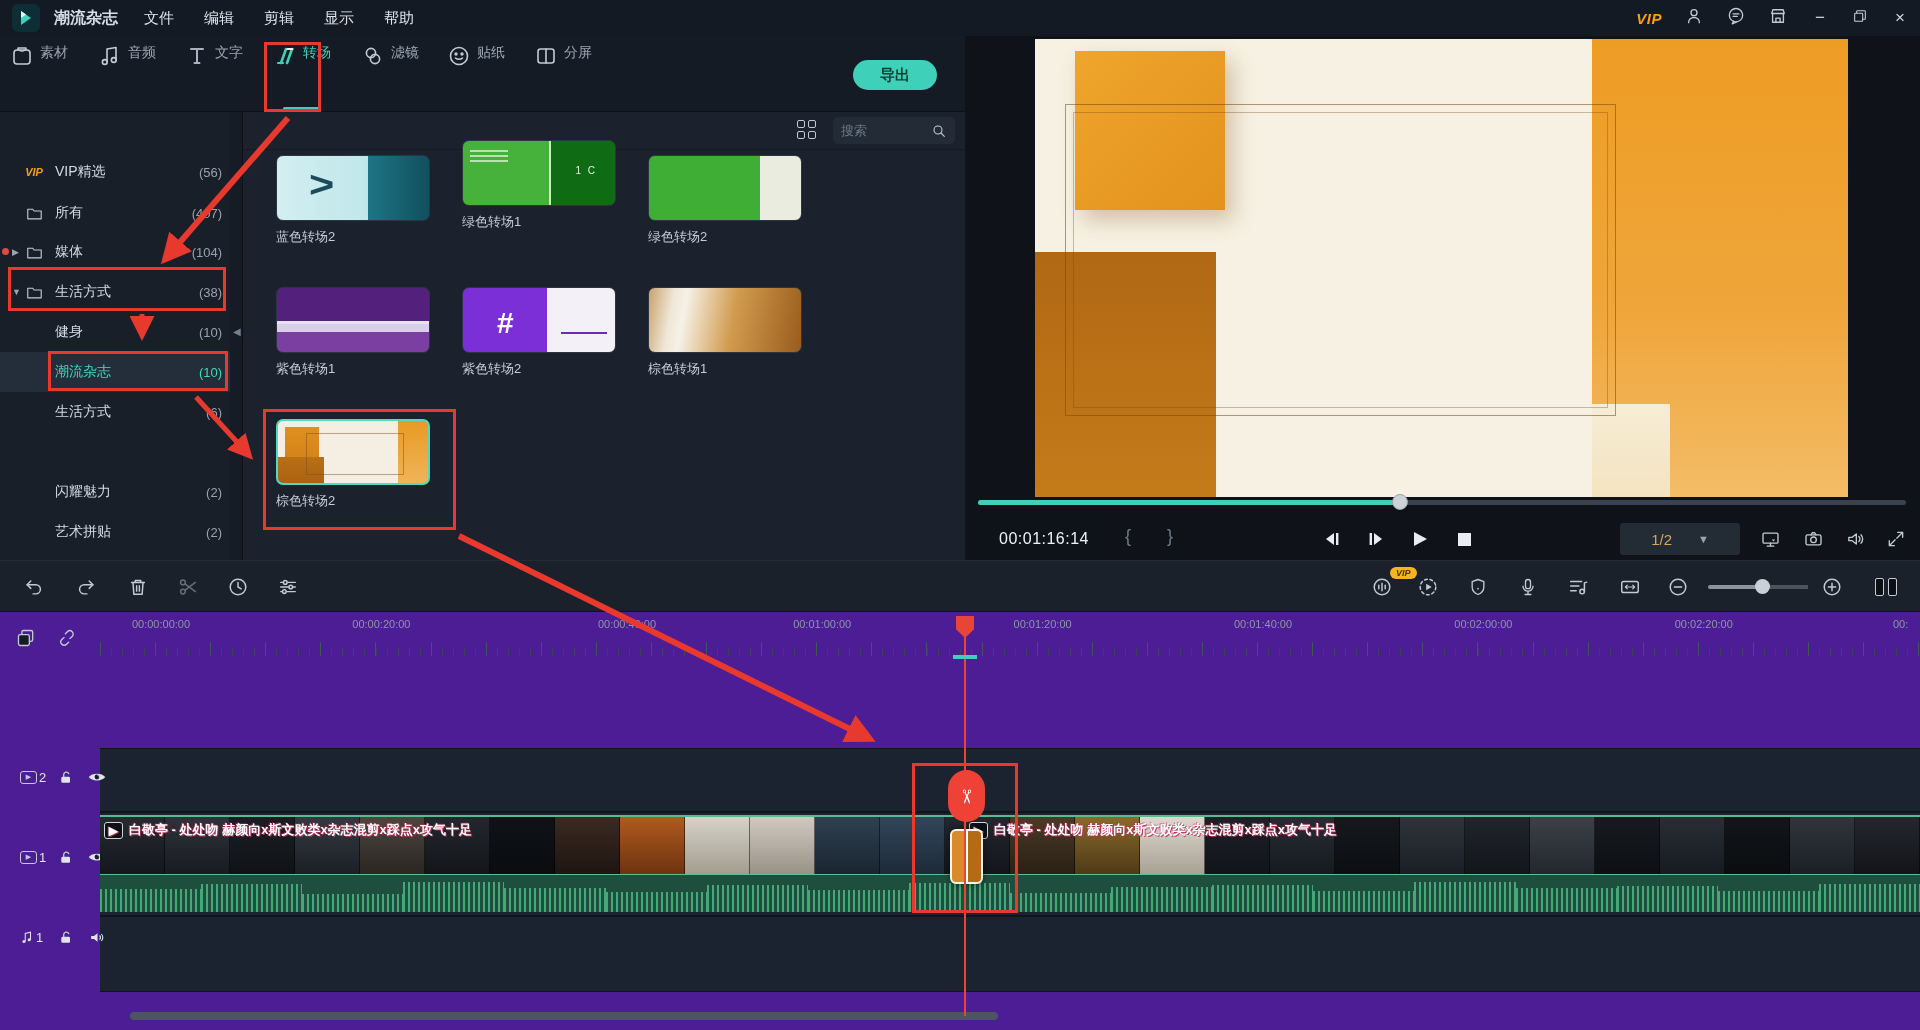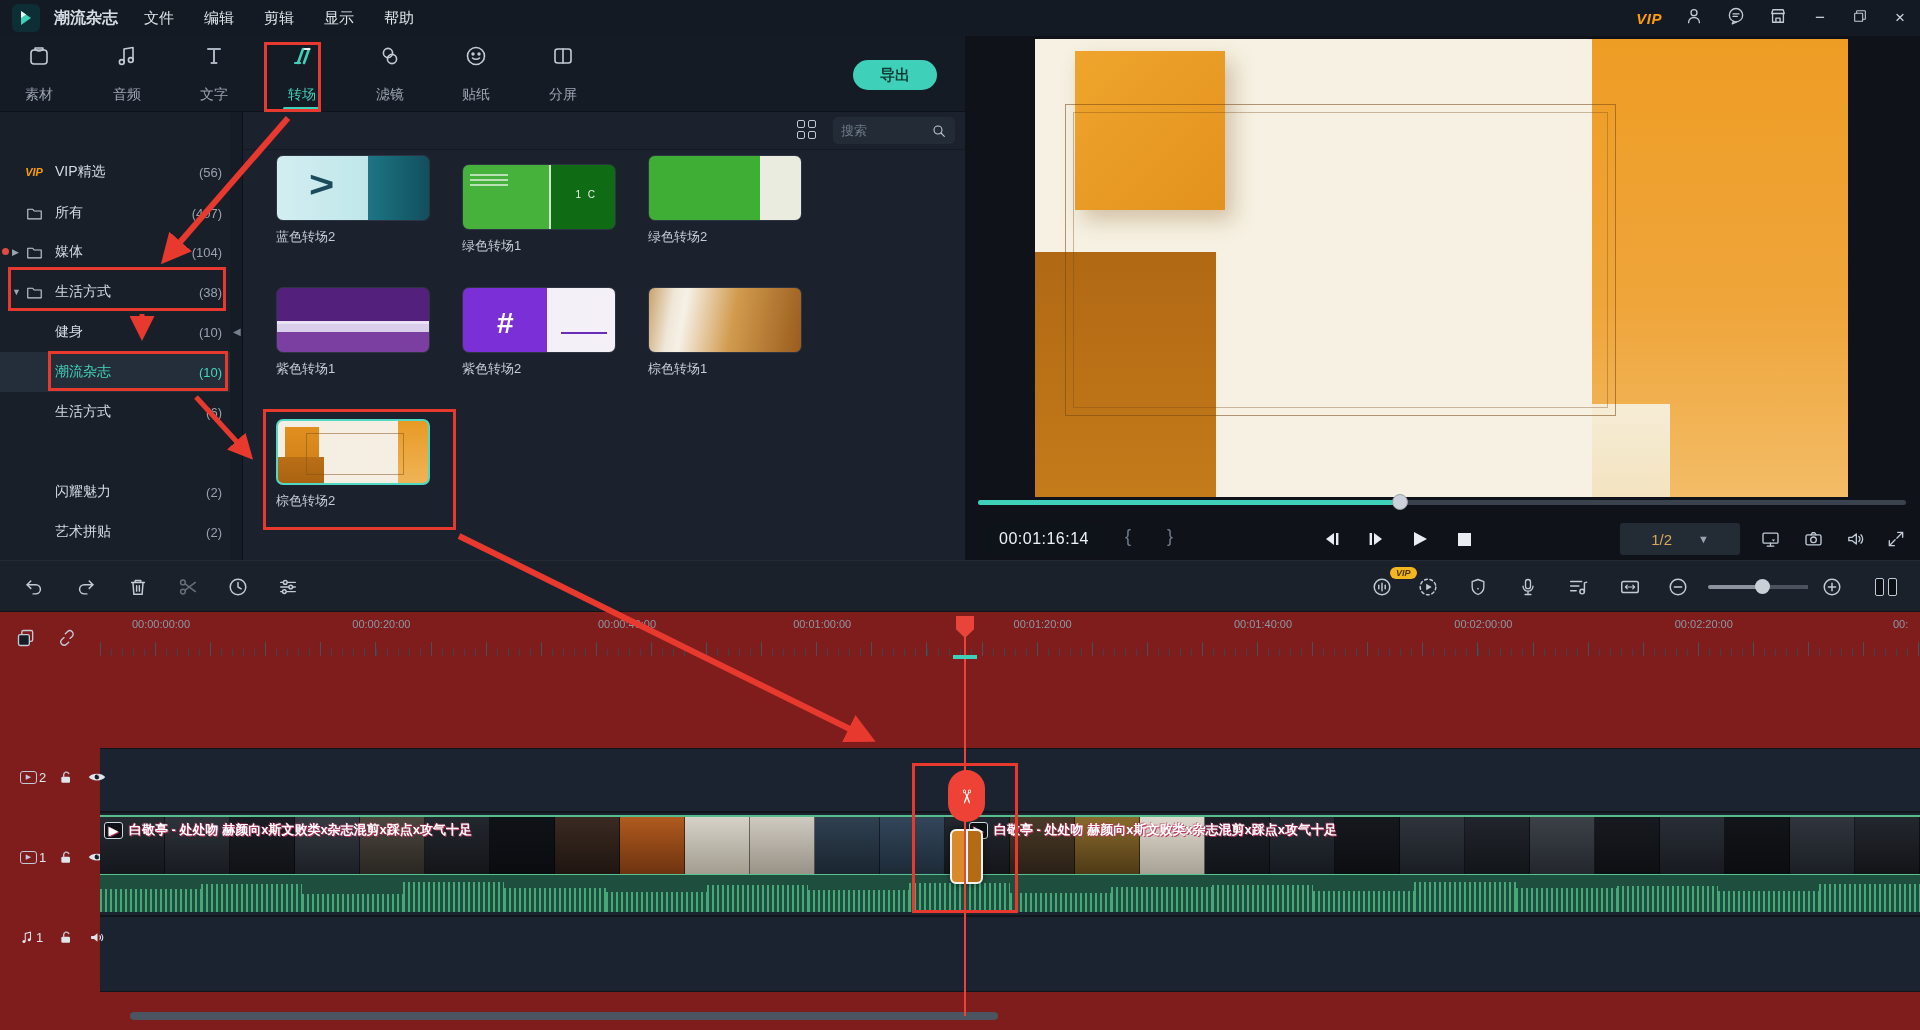--- a/index.html
+++ b/index.html
@@ -18,21 +18,21 @@
   .appname{font-weight:bold; font-size:16px; margin-right:26px;}
   .menus{display:flex; gap:30px; font-size:15px; color:#dfe5ea;}
   .menus span{cursor:default;}
   .wintitle{position:absolute; left:0; right:0; text-align:center; font-size:15px; color:#cfd6de; pointer-events:none;}
   .mb-right{position:absolute; right:10px; top:0; height:36px; display:flex; align-items:center; gap:22px;}
   .vip-text{color:#ff9d0b; font-style:italic; font-weight:bold; font-size:15px; letter-spacing:.5px;}
   .winbtn{font-size:17px; color:#cfd6de; width:20px; text-align:center;}
 
   
   .tabstrip{position:absolute; left:0; top:36px; width:965px; height:76px; background:#151b24; border-bottom:1px solid #0d1117; z-index:4;}
-  .tab{position:absolute; top:8px; width:58px; height:62px; display:flex; flex-direction:column; align-items:center; gap:14px;}
+  .tab{position:absolute; top:8px; width:58px; height:62px; display:flex; flex-direction:row; gap:6px;}
   .tab .tlabel{font-size:14px; color:#9aa5b2;}
   .tab.active .tlabel{color:var(--teal);}
   .tab-underline{position:absolute; left:283px; top:71px; width:38px; height:3px; background:var(--teal); border-radius:2px;}
   .export-btn{position:absolute; left:853px; top:24px; width:84px; height:30px; background:var(--teal); color:#0b3c34; font-size:15px; font-weight:bold; border-radius:16px; display:flex; align-items:center; justify-content:center;}
 
   
   .sidebar{position:absolute; left:0; top:112px; width:230px; height:448px; background:#181f29; z-index:3;}
   .cat-row{position:absolute; left:0; width:230px; height:40px; display:flex; align-items:center;}
   .cat-row.selected{background:#242d3a;}
   .cat-caret{position:absolute; left:12px; width:10px; font-size:9px; color:#9aa5b2;}
@@ -105,21 +105,21 @@
   .tb{position:absolute; top:13px; width:28px; height:26px; display:flex; align-items:center; justify-content:center;}
   .tb.dim{opacity:.45;}
   .vipbadge{position:absolute; left:1390px; top:6px; background:#f3b61f; color:#4e3500; font-size:9px; font-weight:bold; font-style:italic; border-radius:7px; padding:1px 6px; z-index:4;}
   .zoom-track{position:absolute; left:1708px; top:24px; width:100px; height:4px; background:#8b949e; border-radius:2px;}
   .zoom-track::before{content:""; position:absolute; right:0; width:44px; height:4px; background:#4a535d; border-radius:2px;}
   .zoom-handle{position:absolute; left:1755px; top:18px; width:15px; height:15px; border-radius:50%; background:#c9d0d8;}
   .dualpanel{display:flex; gap:4px;}
   .dualpanel i{width:9px; height:18px; background:#0c0f13; border:1.6px solid var(--ic); border-radius:2px;}
 
   
-  .timeline{position:absolute; left:0; top:612px; width:1920px; height:418px; background:#7f1d1d; z-index:1;}
+  .timeline{position:absolute; left:0; top:612px; width:1920px; height:418px; background:#4c1d95; z-index:1;}
   .gutter-ic{position:absolute; top:14px; width:24px; height:24px; display:flex; align-items:center; justify-content:center;}
   .ruler{position:absolute; left:100px; top:4px; width:1820px; height:44px;}
   .ruler-label{position:absolute; top:2px; width:120px; text-align:center; font-size:11px; color:#8d97a5; white-space:nowrap;}
   .ticks{position:absolute; left:0; top:24px; width:1820px; height:16px;
      background:
        repeating-linear-gradient(90deg,#3f545b 0 1px,transparent 1px 55.1px) bottom/100% 14px no-repeat,
        repeating-linear-gradient(90deg,#39454f 0 1px,transparent 1px 11.02px) bottom/100% 7px no-repeat;}
   .trackrow{position:absolute; left:100px; width:1820px; background:#1b2230; border-top:1px solid #10151c; border-bottom:1px solid #10151c;}
   .th-group{position:absolute; left:0; width:100px; height:24px; display:flex; align-items:center;}
   .vbadge{position:relative; left:20px; display:flex; align-items:center; gap:2px; color:#dfe5ea; font-size:13px;}
@@ -328,21 +328,21 @@
           </svg>
       </div>
     </div>
     <div id="cards">
         <div class="card" style="left: 33px; top: 43px;">
           <div class="thumb t-blue2">
             <span class="glyph">&gt;</span>
           </div>
           <div class="cname">蓝色转场2</div>
         </div>
-        <div class="card" style="left: 219px; top: 52px;">
+        <div class="card" style="left: 219px; top: 28px;">
           <div class="thumb t-green1">
             <span class="glyph">1 C</span>
           </div>
           <div class="cname">绿色转场1</div>
         </div>
         <div class="card" style="left: 405px; top: 43px;">
           <div class="thumb t-green2"></div>
           <div class="cname">绿色转场2</div>
         </div>
         <div class="card" style="left: 33px; top: 175px;">

